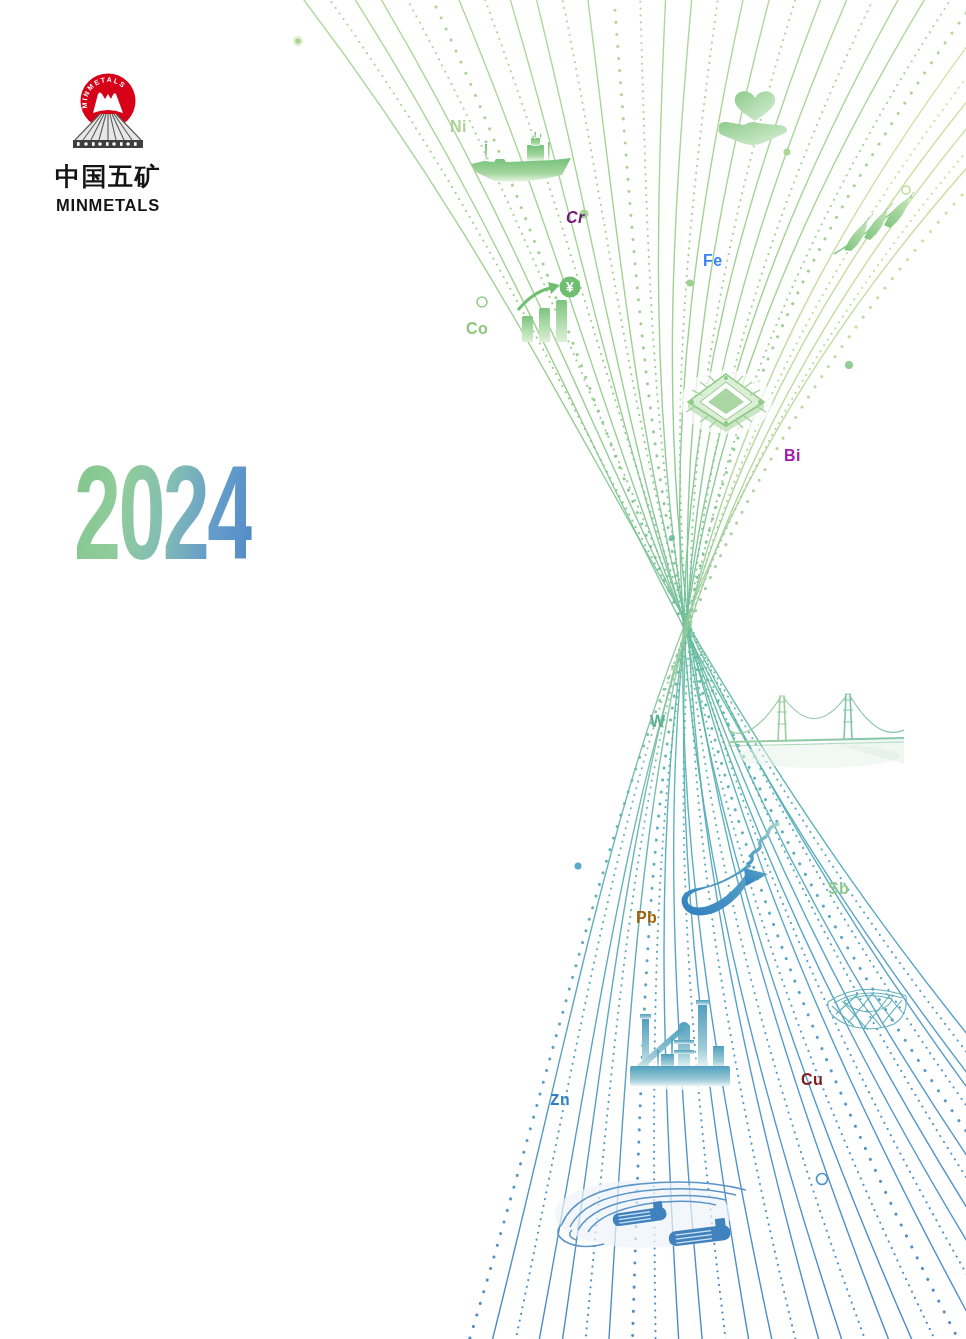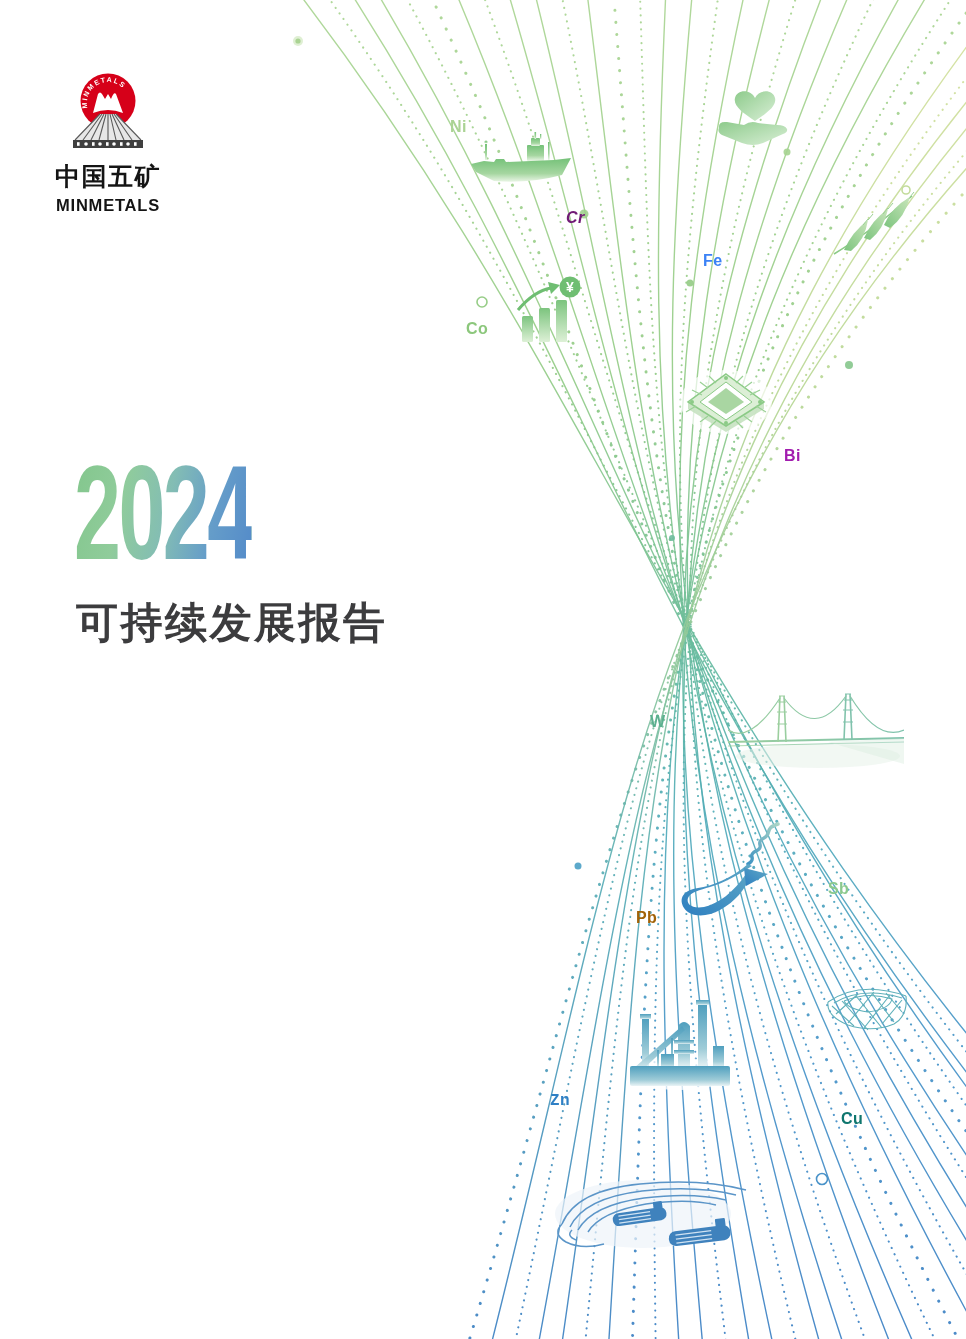--- a/index.html
+++ b/index.html
@@ -306,21 +306,21 @@
 
   <div id="labelLayer">
       <div class="el-label" style="left: 450px; top: 119px; color: rgb(171, 211, 148);">Ni</div>
       <div class="el-label" style="left: 566px; top: 210px; color: #701a75; font-style: italic;">Cr</div>
       <div class="el-label" style="left: 703px; top: 253px; color: #3b82f6;">Fe</div>
       <div class="el-label" style="left: 466px; top: 321px; color: rgb(140, 199, 124);">Co</div>
       <div class="el-label" style="left: 770px; top: 448px; color: #a21caf; margin-left: 14px;">Bi</div>
       <div class="el-label" style="left: 650px; top: 714px; color: rgb(91, 176, 143);">W</div>
       <div class="el-label" style="left: 828px; top: 881px; color: rgb(139, 201, 141);">Sb</div>
       <div class="el-label" style="left: 636px; top: 910px; color: #a16207; text-align: center;">Pb</div>
-      <div class="el-label" style="left: 801px; top: 1111px; color: #0f766e; margin-left: 40px;">Cu</div>
+      <div class="el-label" style="left: 801px; top: 1072px; color: #7f1d1d;">Cu</div>
       <div class="el-label" style="left: 550px; top: 1093px; color: rgb(47, 128, 197); font-family: Liberation Mono, monospace;">Zn</div>
     </div>
 
   <div class="logo-block">
     <svg width="110" height="84" viewBox="0 0 110 84">
       <circle cx="55" cy="31" r="27.5" fill="#d60019"></circle>
       <path id="embArc" d="M36,42 A21,21 0 1 1 74,42" fill="none"></path>
       <text font-size="7" font-weight="bold" fill="#ffffff" letter-spacing="1.6" font-family="Liberation Sans, sans-serif">
         <textPath href="#embArc" startOffset="4">MINMETALS</textPath>
       </text>
@@ -341,15 +341,14 @@
         <rect x="67" y="72.2" width="2.6" height="3.6"></rect>
           <circle cx="75" cy="74" r="1.8"></circle>
         <rect x="81" y="72.2" width="2.6" height="3.6"></rect>
       </g>
     </svg>
     <div class="brand-cn">中国五矿</div>
     <div class="brand-en">MINMETALS</div>
   </div>
 
   <div class="year">2024</div>
-  <h1 class="title-cn">可持续发展报告</h1>
 
 </div>
 
 </body></html>

